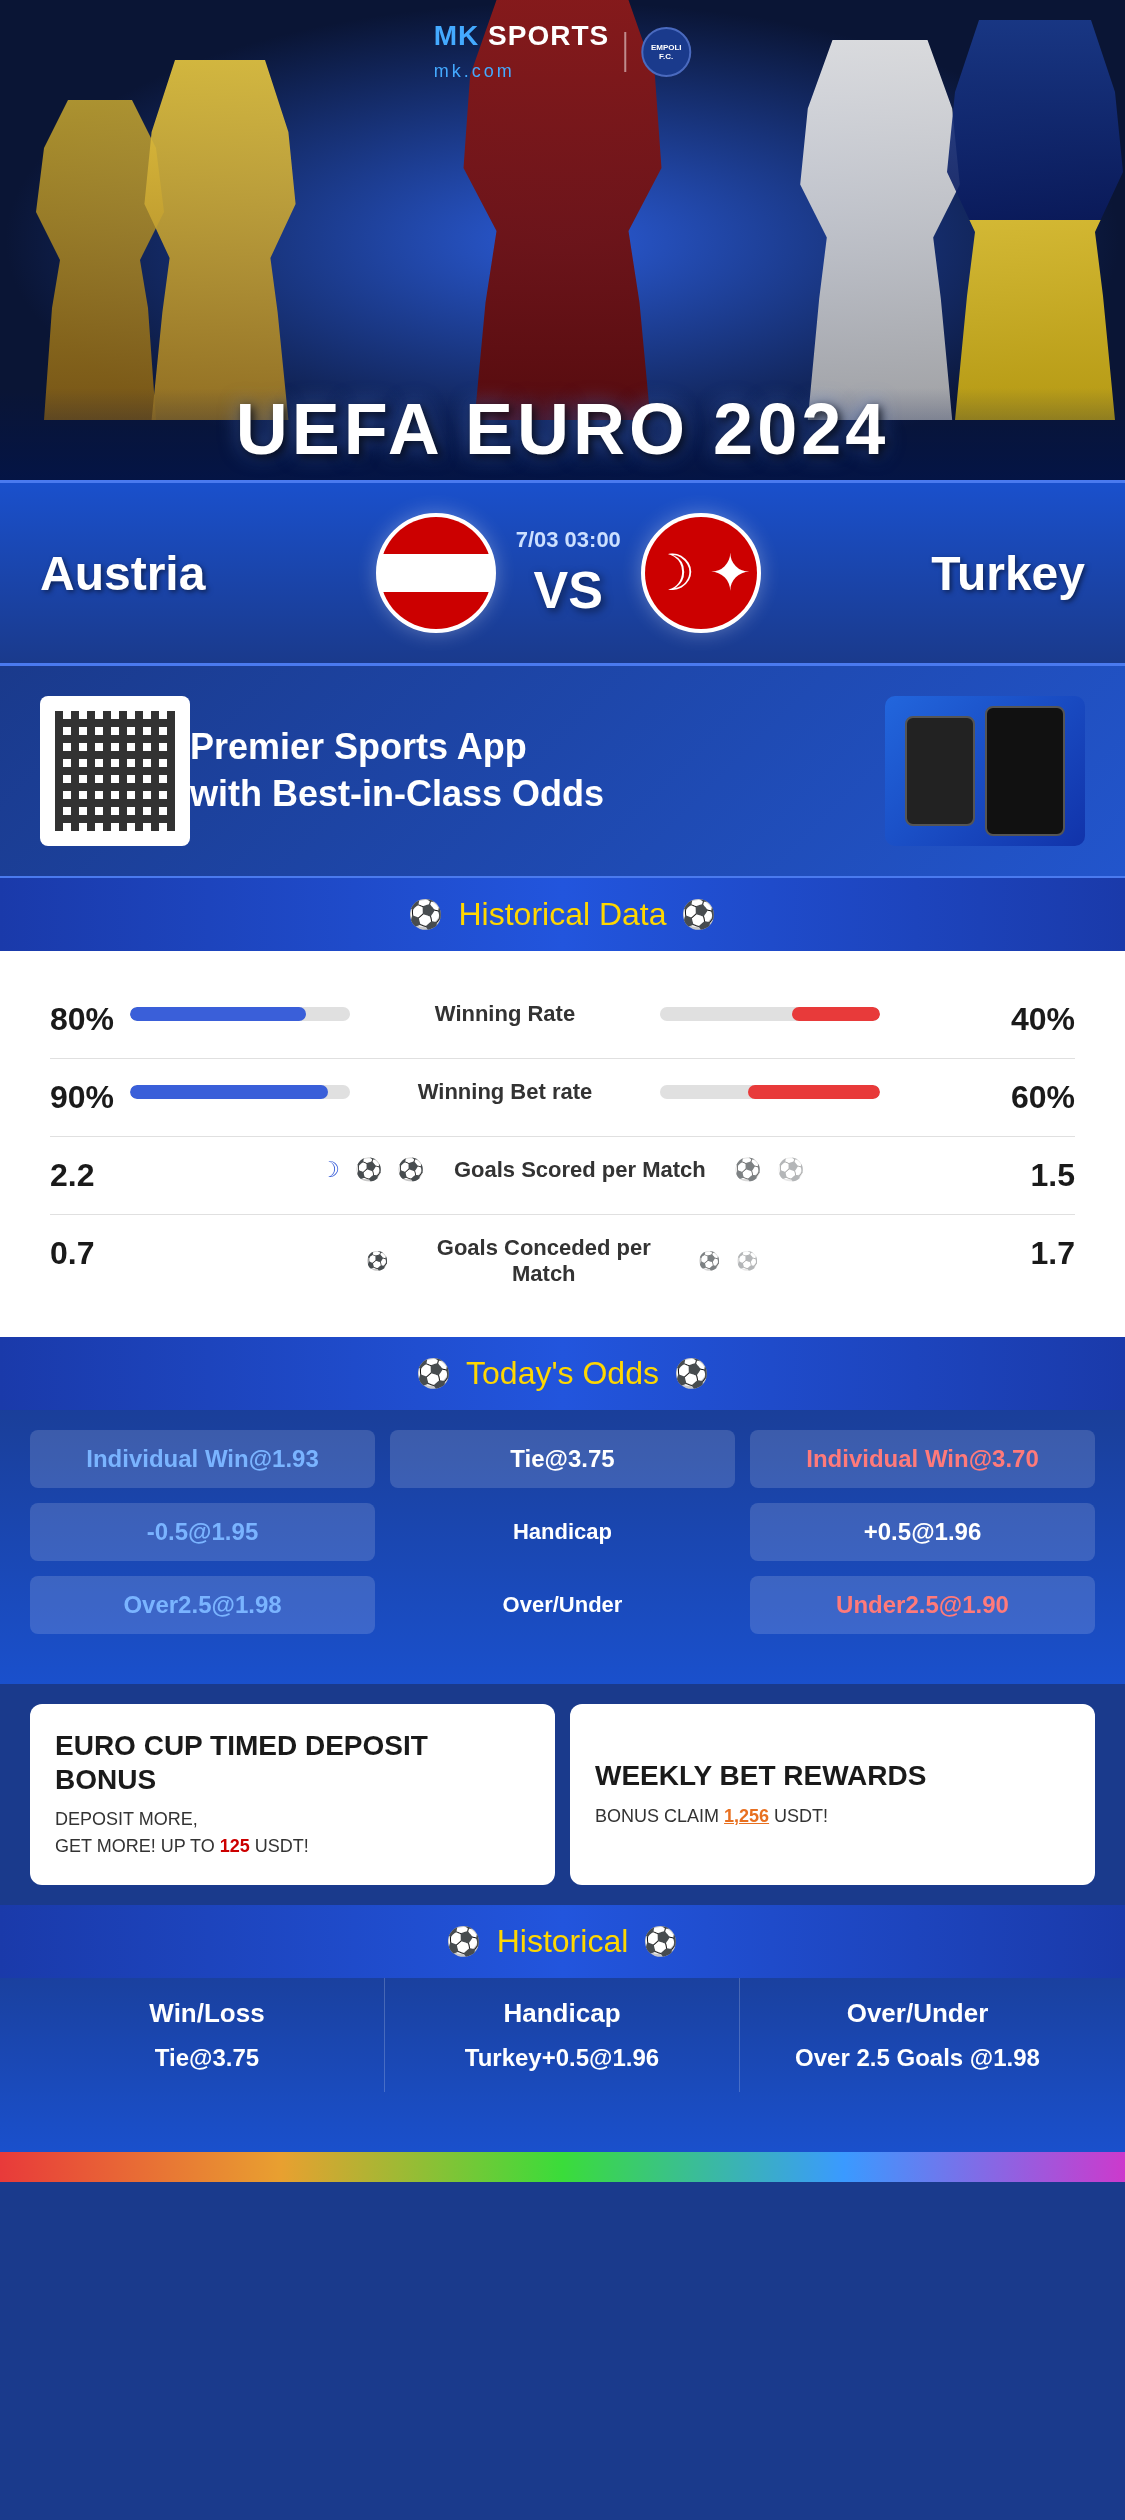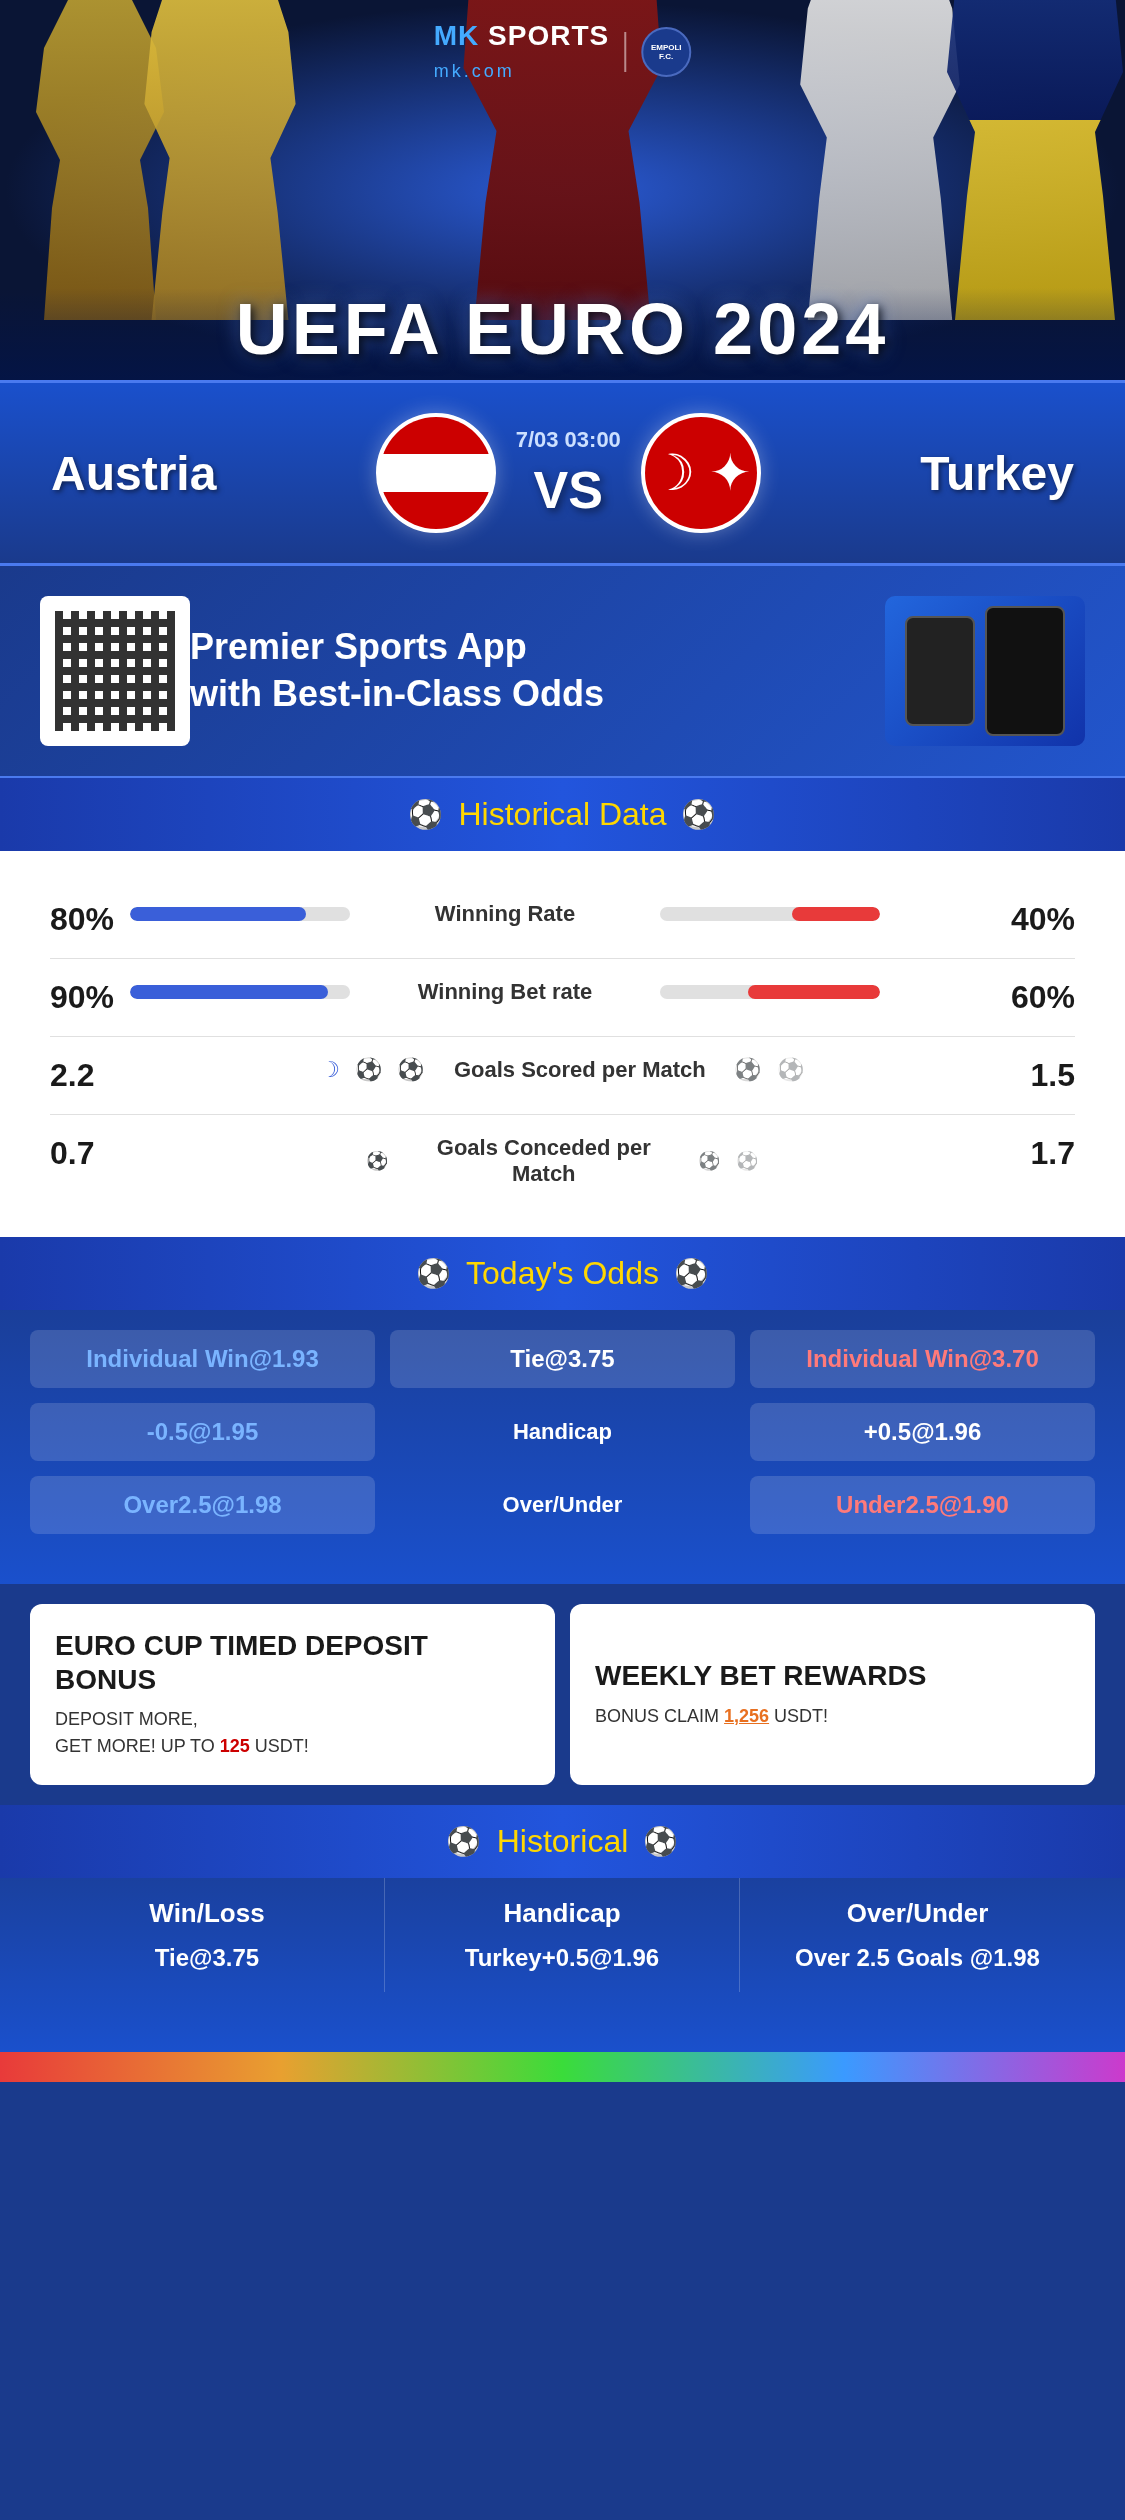--- a/index.html
+++ b/index.html
@@ -6,21 +6,21 @@
     body {
       width: 1125px;
       font-family: 'Arial', sans-serif;
       background: #1a3a8c;
       overflow-x: hidden;
     }
 
     
     .hero-banner {
       width: 100%;
-      height: 380px;
+      height: 480px;
       background: linear-gradient(180deg, #0a1a4a 0%, #1a3a8c 60%, #2255cc 100%);
       position: relative;
       overflow: hidden;
       display: flex;
       align-items: flex-end;
       justify-content: center;
     }
     .hero-bg {
       position: absolute;
       inset: 0;
@@ -130,21 +130,21 @@
       color: white;
       text-shadow: 3px 3px 10px rgba(0,0,0,0.8), 0 0 20px rgba(100,150,255,0.5);
       letter-spacing: 4px;
       padding-bottom: 10px;
       background: linear-gradient(180deg, transparent 0%, rgba(0,20,80,0.6) 100%);
     }
 
     
     .match-section {
       background: linear-gradient(180deg, #1a50cc 0%, #1a3a8c 100%);
-      padding: 30px 51px;
+      padding: 30px 40px;
       display: flex;
       align-items: center;
       justify-content: space-between;
       border-top: 3px solid #4a7aef;
       border-bottom: 3px solid #4a7aef;
     }
     .team-name {
       font-size: 48px;
       font-weight: 900;
       color: white;

